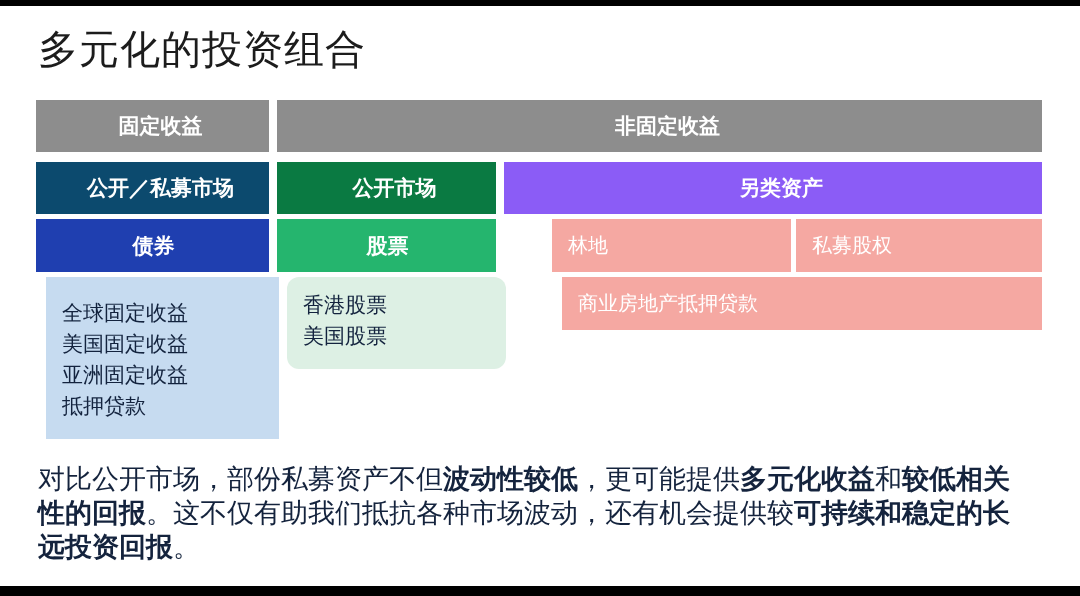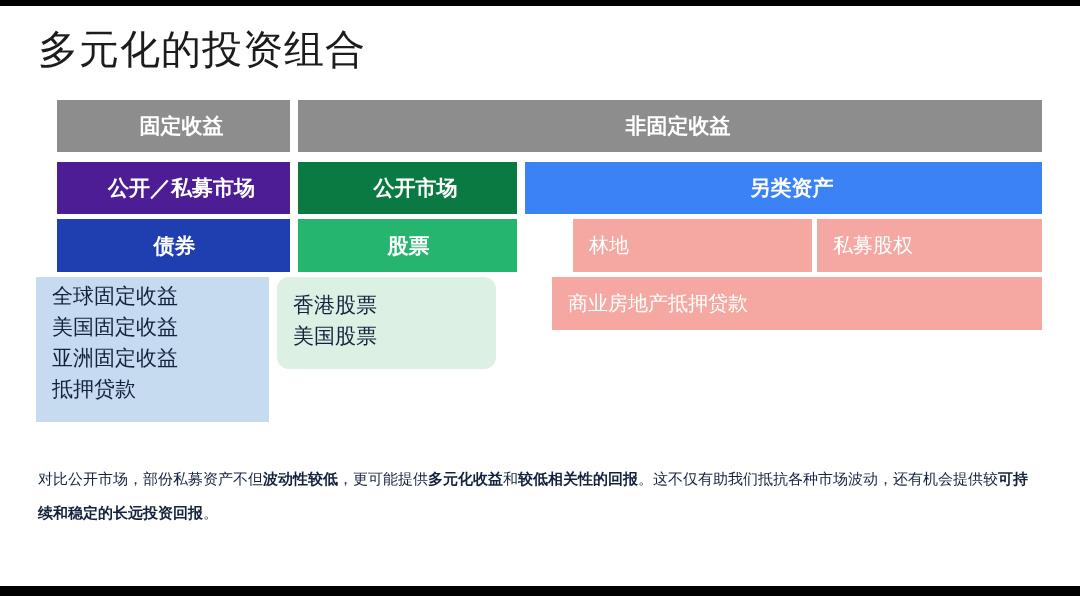--- a/index.html
+++ b/index.html
@@ -39,21 +39,20 @@
   .diagram {
     position: absolute;
     left: 36px;
     top: 100px;
     width: 1006px;
   }
 
   .row {
     display: flex;
     align-items: flex-start;
-    margin-left: 21px;
   }
   .gap-col {
     width: 8px;
     flex: 0 0 8px;
   }
 
   .cell {
     box-sizing: border-box;
     display: flex;
     flex-direction: column;
@@ -79,23 +78,23 @@
   
   .mkt {
     height: 52px;
     color: #ffffff;
     font-size: 21px;
     font-weight: bold;
     padding-left: 16px;
     display: flex;
     align-items: center;
   }
-  .mkt-navy { width: 233px; flex: 0 0 233px; background: #4c1d95; padding-left: 16px; }
+  .mkt-navy { width: 233px; flex: 0 0 233px; background: #0c4a6e; padding-left: 16px; }
   .mkt-green { width: 219px; flex: 0 0 219px; background: #0a7a42; }
-  .mkt-red { flex: 1 1 auto; background: #3b82f6; font-family: Liberation Mono, monospace; }
+  .mkt-red { flex: 1 1 auto; background: #8b5cf6; font-family: Liberation Mono, monospace; }
 
   .spacer-row2 { height: 5px; }
 
   
   .acls {
     height: 53px;
     color: #ffffff;
     font-size: 21px;
     font-weight: bold;
     padding-left: 2px;
@@ -129,23 +128,24 @@
   }
   .alt-cell-left { width: 239px; flex: 0 0 239px; margin-right: 5px; }
   .alt-cell-right { flex: 1 1 auto; }
 
   
   .items-row { display: flex; align-items: flex-start; }
   .items-navy {
     width: 233px;
     flex: 0 0 233px;
     background: #c6dbf0;
-    padding: 3px 16px 18px 16px;
+    padding: 20px 16px 18px 16px;
     box-sizing: border-box;
     min-height: 126px;
+    margin-left: 10px;
   }
   .items-green {
     width: 219px;
     flex: 0 0 219px;
     background: #ddf0e4;
     padding: 12px 16px 18px 16px;
     box-sizing: border-box;
     min-height: 80px;
     border-radius: 12px;
   }
@@ -158,21 +158,21 @@
 
   
   .right-col { flex: 1 1 auto; }
 
   
   .caption {
     position: absolute;
     left: 38px;
     top: 462px;
     width: 990px;
-    font-size: 15px;
+    font-size: 27px;
     line-height: 34px;
     color: #14233d;
   }
   .caption b { font-weight: bold; }
 
   
   .edge-bar {
     position: absolute;
     left: 0;
     width: 1080px;

